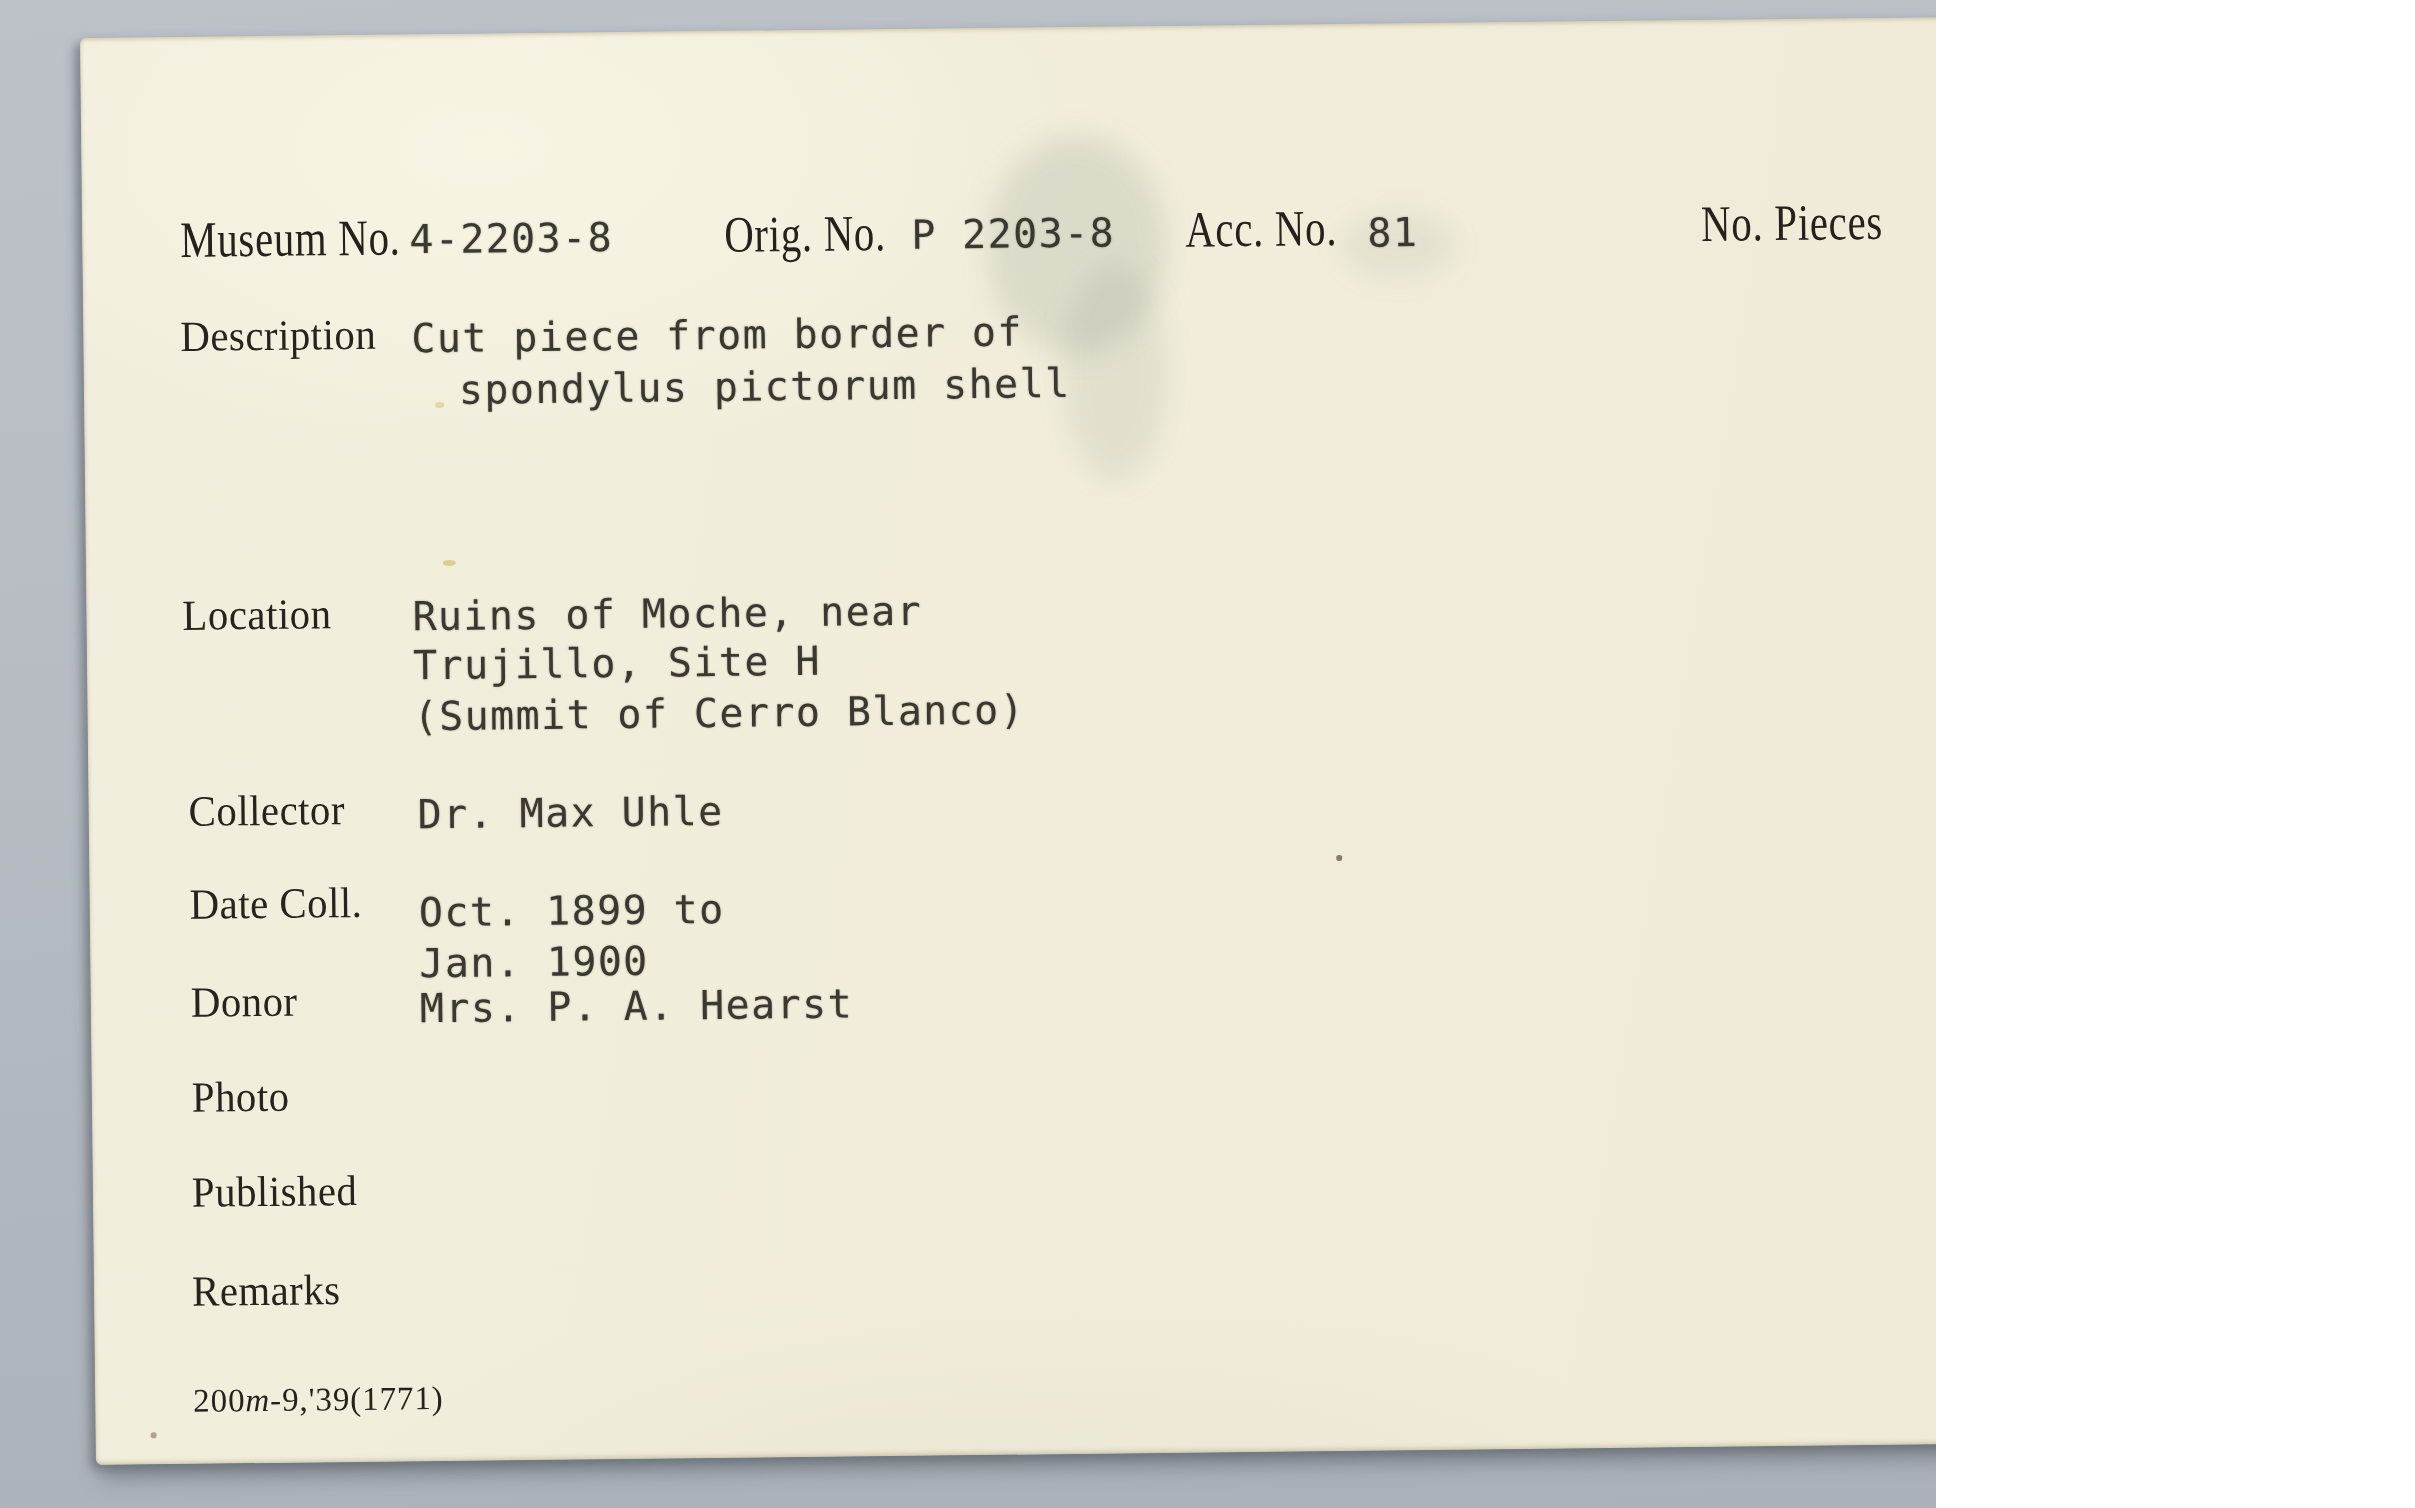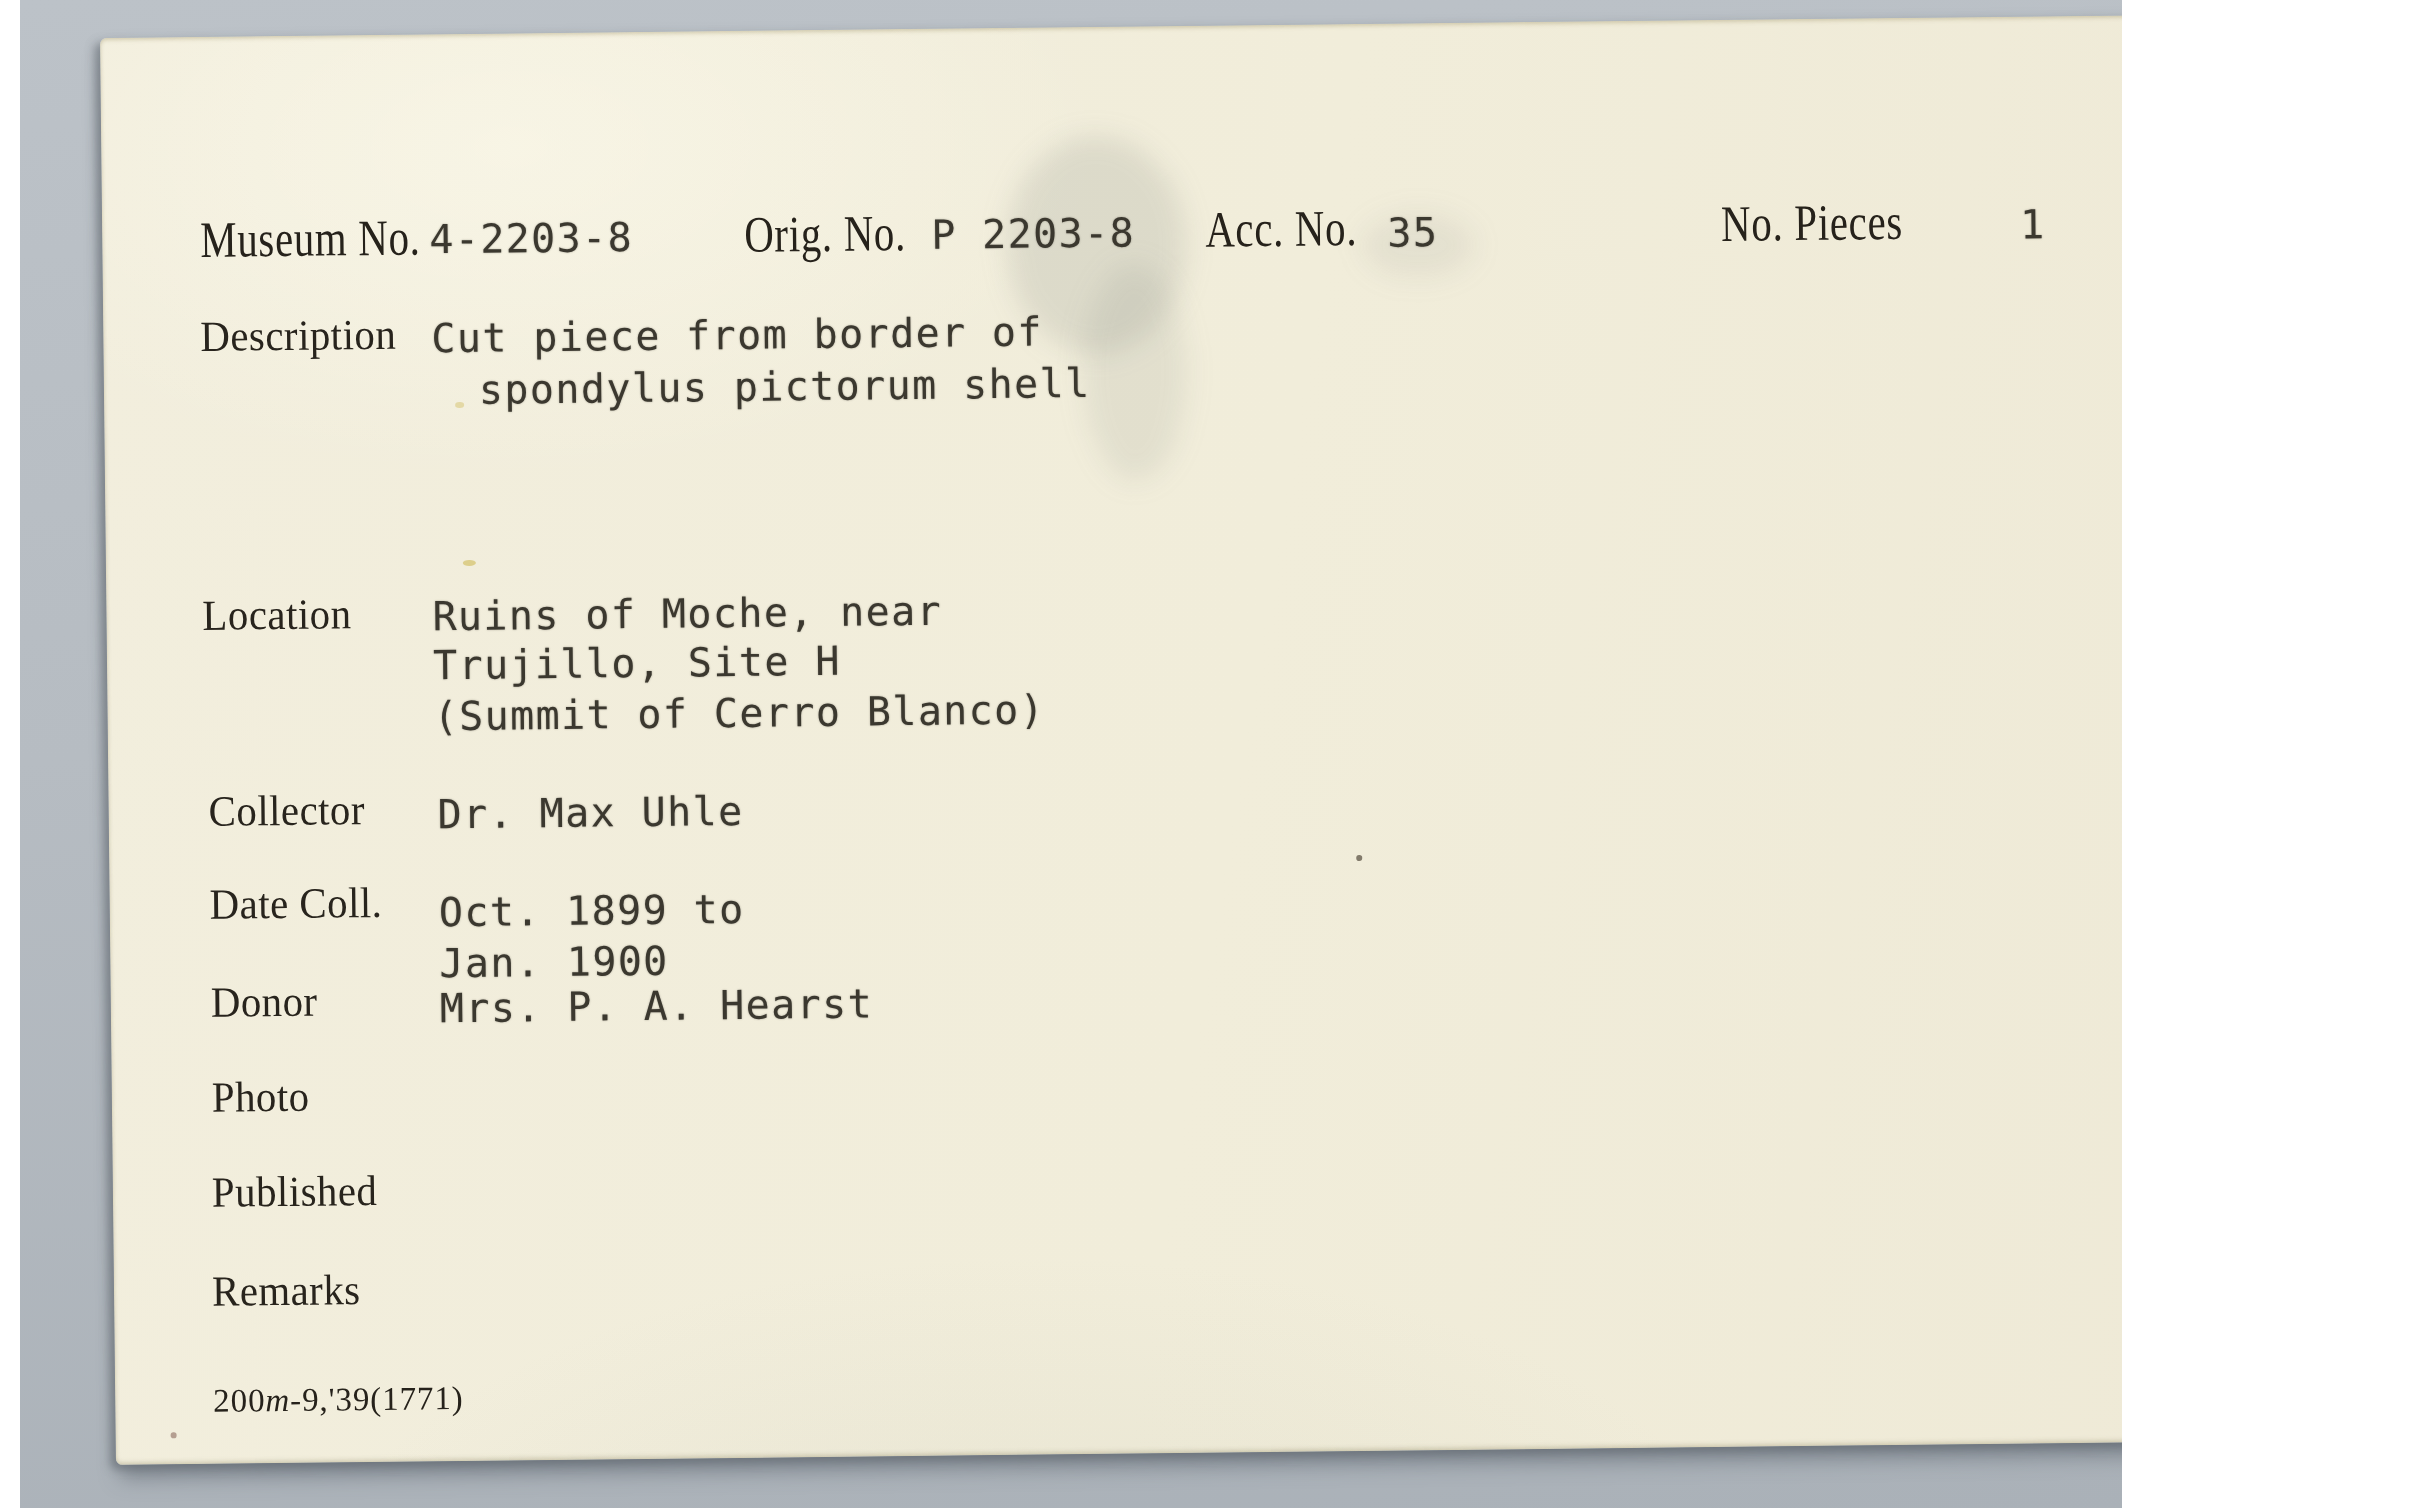--- a/index.html
+++ b/index.html
@@ -1,22 +1,21 @@
 <!DOCTYPE html>
 <html style="font-size:15px"><head>
 <meta charset="utf-8">
 <style>
   html,body{margin:0;padding:0;}
   #stage{
     position:relative;
-    width:2102px;height:1508px;
+    width:1936px;height:1508px;
     overflow:hidden;
     background:linear-gradient(175deg,#bcc2c8 0%,#b6bcc2 45%,#aab1b8 100%);
     font-family:"Liberation Serif", serif;
-    margin-left:20px;
   }
   
   #card{
     position:absolute;
     left:80px;top:38px;
     width:2271px;height:1427px;
     background:
       radial-gradient(ellipse 852px 473px at 18% 8%, rgba(255,253,240,0.45), rgba(255,253,240,0) 70%),
       radial-gradient(ellipse 1136px 568px at 40% 112%, rgba(195,195,178,0.22), rgba(195,195,178,0) 65%),
       linear-gradient(100deg,#f2eedd 0%,#f1edda 50%,#eee9d6 100%);
@@ -88,21 +87,21 @@
     <div class="speck" style="left:351px;top:368px;width:8.5px;height:5.7px;background:rgba(200,175,60,0.35);"></div>
     <div class="speck" style="left:55px;top:1395px;width:5.7px;height:5.7px;background:rgba(120,80,70,0.5);"></div>
 
     <div class="lbl-lg" style="left:98px;top:178px">Museum No.</div>
     <div class="type" style="left:327px;top:185px">4-2203-8</div>
 
     <div class="lbl-lg" style="left:642px;top:179px">Orig. No.</div>
     <div class="type" style="left:829px;top:186px">P 2203-8</div>
 
     <div class="lbl-lg" style="left:1103px;top:179px">Acc. No.</div>
-    <div class="type" style="left:1285px;top:189px">35</div>
+    <div class="type" style="left:1285px;top:189px">81</div>
 
     <div class="lbl-lg" style="left:1619px;top:179px">No. Pieces</div>
     <div class="type" style="left:1918px;top:188px">1</div>
 
     <div class="lbl" style="left:97px;top:278px">Description</div>
     <div class="type" style="left:328px;top:284px">Cut piece from border of</div>
     <div class="type" style="left:375px;top:336px">spondylus pictorum shell</div>
 
     <div class="lbl" style="left:96px;top:557px">Location</div>
     <div class="type" style="left:326px;top:562px">Ruins of Moche, near</div>

